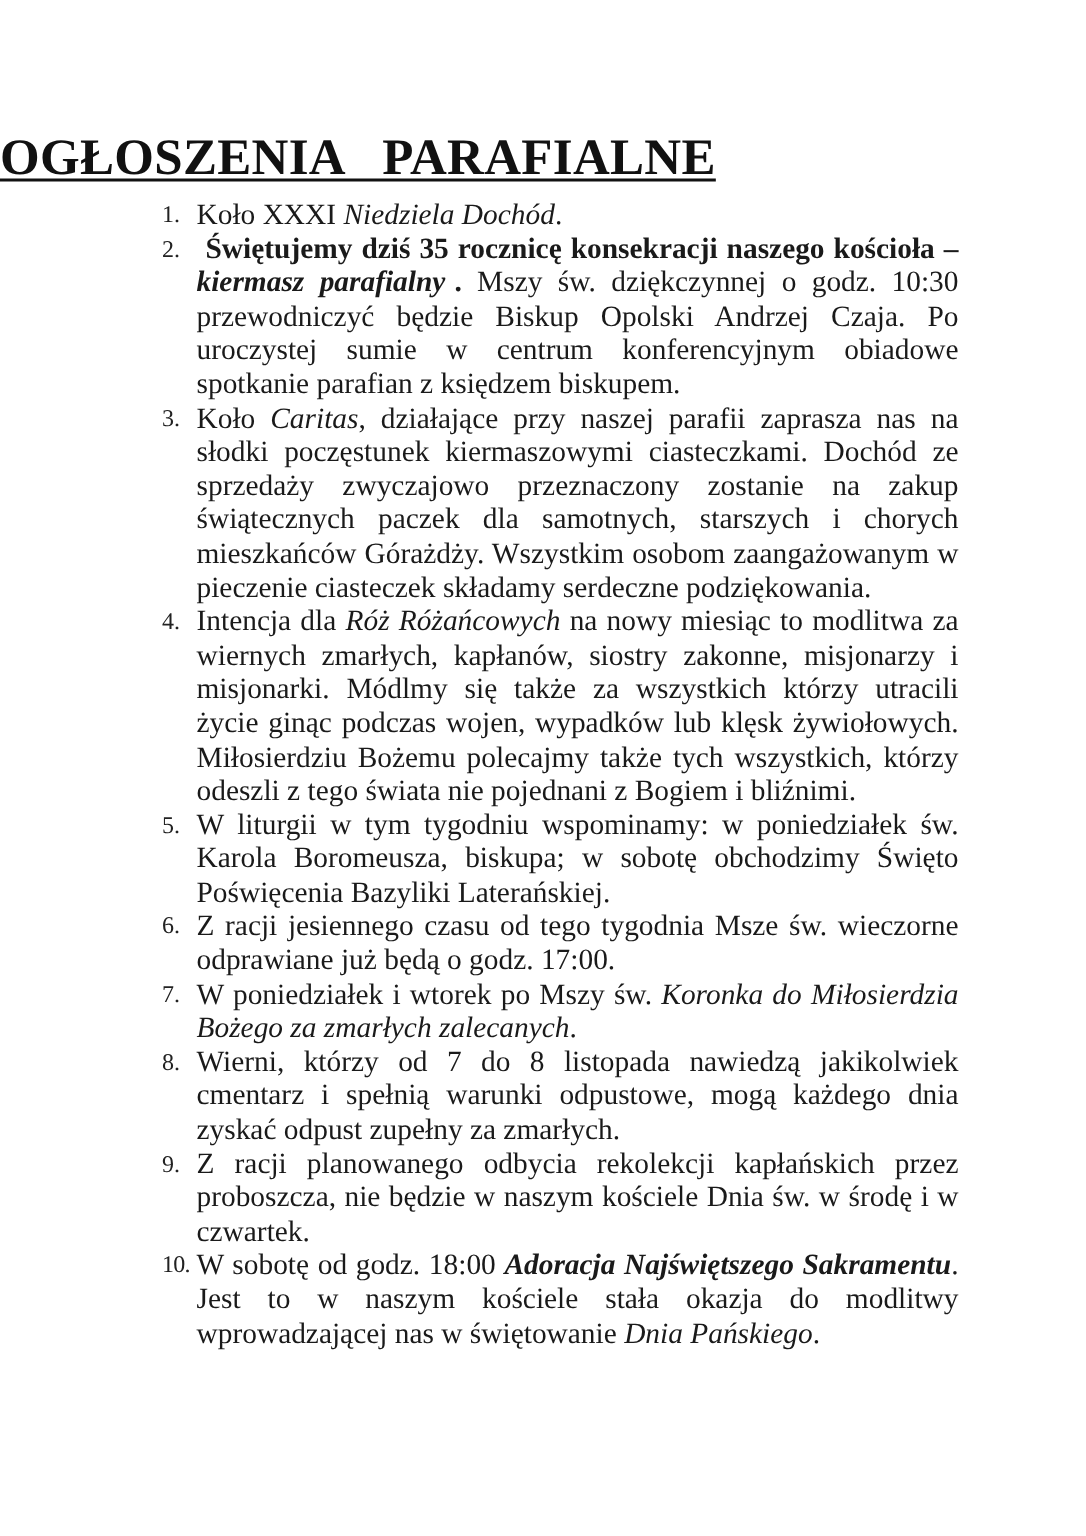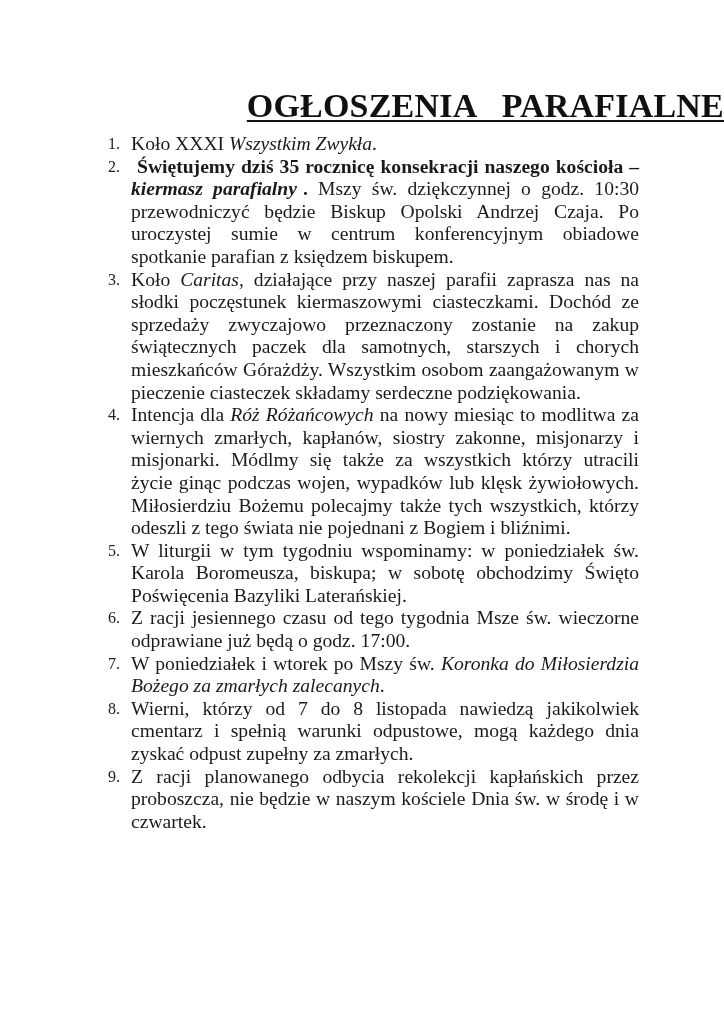--- a/index.html
+++ b/index.html
@@ -20,21 +20,21 @@
       left: 0; top: 0;
       width: 724px;
       height: 1024px;
       background: #ffffff;
     }
     .title {
       position: absolute;
       top: 86px;
       left: 0;
       width: 724px;
-      text-align: right;
+      text-align: left;
       font-weight: bold;
       font-size: 34px;
       line-height: 40px;
       letter-spacing: 0.2px;
       color: #111;
       margin: 0;
       white-space: pre;
     }
     .title span {
       text-decoration: underline;
@@ -76,21 +76,21 @@
   </style>
 </head>
 <body>
 
 <div class="page">
   <h1 class="title"><span>OGŁOSZENIA   PARAFIALNE</span></h1>
 
   <ol class="list">
 
     <li class="item">
-      <span class="num">1.</span><span>Koło XXXI </span><span class="i">Wszystkim Zwykła</span><span>.</span>
+      <span class="num">1.</span><span>Koło XXXI </span><span class="i">Niedziela Dochód</span><span>.</span>
     </li>
 
     <li class="item">
       <span class="num">2.</span><span class="b">Świętujemy dziś 35 rocznicę konsekracji naszego kościoła – </span><span class="bi">kiermasz parafialny</span><span class="b">.</span><span> Mszy św. dziękczynnej o godz. 10:30 przewodniczyć będzie Biskup Opolski Andrzej Czaja. Po uroczystej sumie w centrum konferencyjnym obiadowe spotkanie parafian z księdzem biskupem.</span>
     </li>
 
     <li class="item">
       <span class="num">3.</span><span>Koło </span><span class="i">Caritas</span><span>, działające przy naszej parafii zaprasza nas na słodki poczęstunek kiermaszowymi ciasteczkami. Dochód ze sprzedaży zwyczajowo przeznaczony zostanie na zakup świątecznych paczek dla samotnych, starszych i chorych mieszkańców Górażdży. Wszystkim osobom zaangażowanym w pieczenie ciasteczek składamy serdeczne podziękowania.</span>
     </li>
 
@@ -111,15 +111,18 @@
     </li>
 
     <li class="item">
       <span class="num">8.</span><span>Wierni, którzy od 7 do 8 listopada nawiedzą jakikolwiek cmentarz i spełnią warunki odpustowe, mogą każdego dnia zyskać odpust zupełny za zmarłych.</span>
     </li>
 
     <li class="item">
       <span class="num">9.</span><span>Z racji planowanego odbycia rekolekcji kapłańskich przez proboszcza, nie będzie w naszym kościele Dnia św. w środę i w czwartek.</span>
     </li>
 
+    <li class="item two-digit">
+      <span class="num">10.</span><span>W sobotę od godz. 18:00 </span><span class="bi">Adoracja Najświętszego Sakramentu</span><span>. Jest to w naszym kościele stała okazja do modlitwy wprowadzającej nas w świętowanie </span><span class="i">Dnia Pańskiego</span><span>.</span>
+    </li>
 
   </ol>
 </div>
 
 </body></html>

